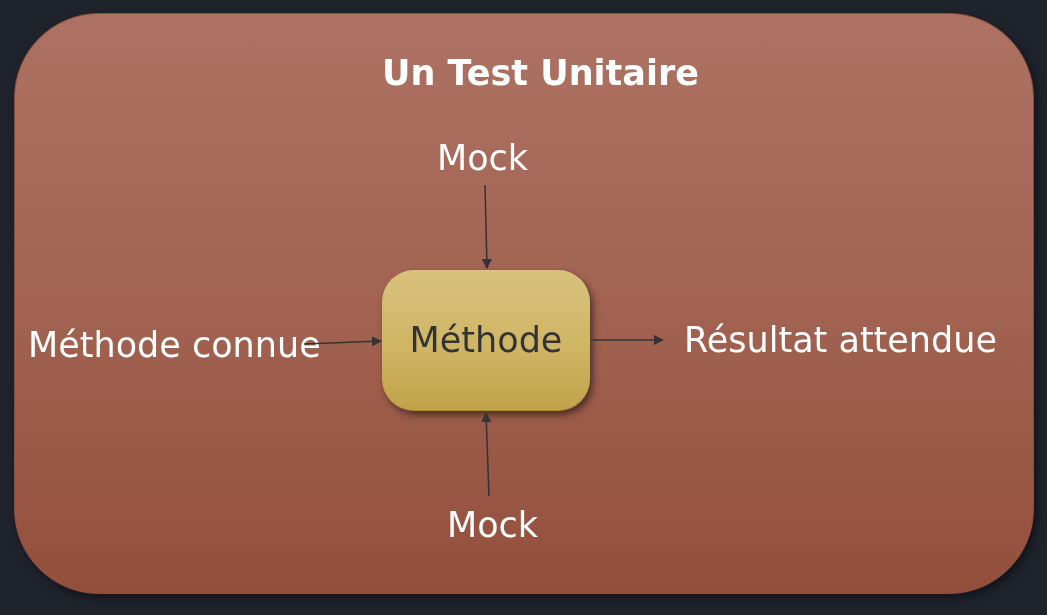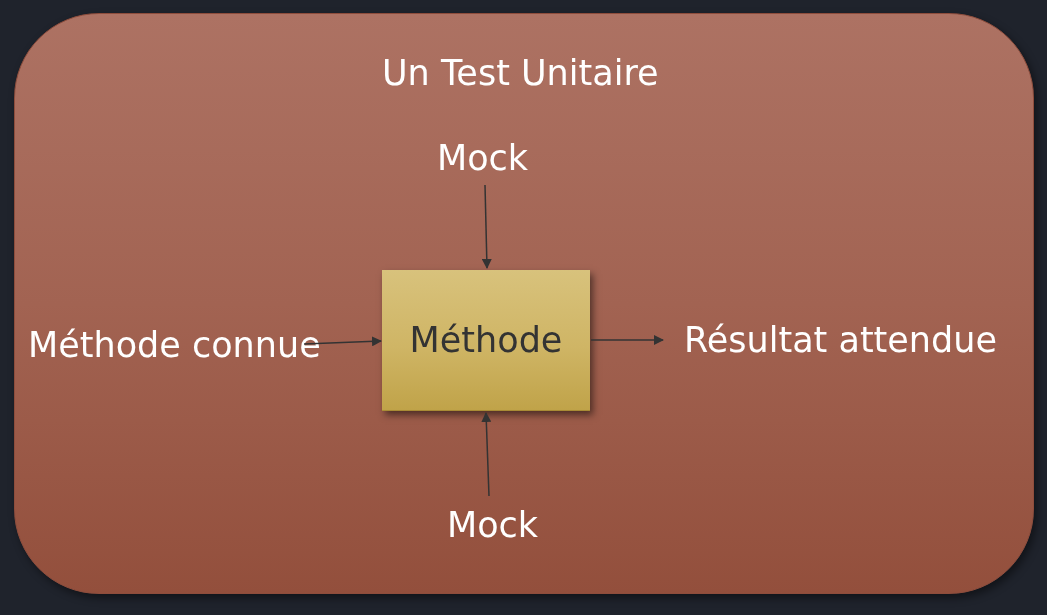--- a/index.html
+++ b/index.html
@@ -4,30 +4,30 @@
 <style>
   html, body { margin:0; padding:0; }
   body { width:1047px; height:615px; background:#1f232c; position:relative; overflow:hidden; font-family:"DejaVu Sans", sans-serif; }
   .panel { position:absolute; left:14px; top:13px; width:1020px; height:581px; border-radius:85px;
     background:linear-gradient(to bottom, #ad7263 0%, #a26352 50%, #934f3c 100%);
     border:1px solid #8e4d3c; box-shadow: 3px 4px 8px rgba(0,0,0,0.45); box-sizing:border-box; }
   .lbl { position:absolute; color:#ffffff; font-size:35px; white-space:nowrap; line-height:1; }
   .box { position:absolute; left:382px; top:270px; width:208px; height:141px;
     background:linear-gradient(to bottom, #d8c27c 0%, #cfb565 55%, #c0a349 100%);
     box-shadow: 3px 4px 7px rgba(0,0,0,0.5); border-bottom:1px solid #a88b35; box-sizing:border-box;
-    display:flex; align-items:center; justify-content:center; }
+    display:flex; align-items:center; justify-content:center;border-radius:32px; }
   .box span { color:#333333; font-size:35px; }
   svg.arrows { position:absolute; left:0; top:0; }
 </style>
 </head>
 <body>
 
 <div class="panel"></div>
 
-<div class="lbl" style="left:382px; top:56px;">Un Test Unitaire</div>
+<div class="lbl" style="left:382px; top:56px;font-weight:bold;">Un Test Unitaire</div>
 <div class="lbl" style="left:437px; top:141px;">Mock</div>
 <div class="lbl" style="left:28px; top:328px;">Méthode connue</div>
 <div class="lbl" style="left:684px; top:323px;text-align:right;">Résultat attendue</div>
 <div class="lbl" style="left:447px; top:508px;">Mock</div>
 
 <div class="box">
   <span>Méthode</span>
 </div>
 
 <svg class="arrows" width="1047" height="615">

